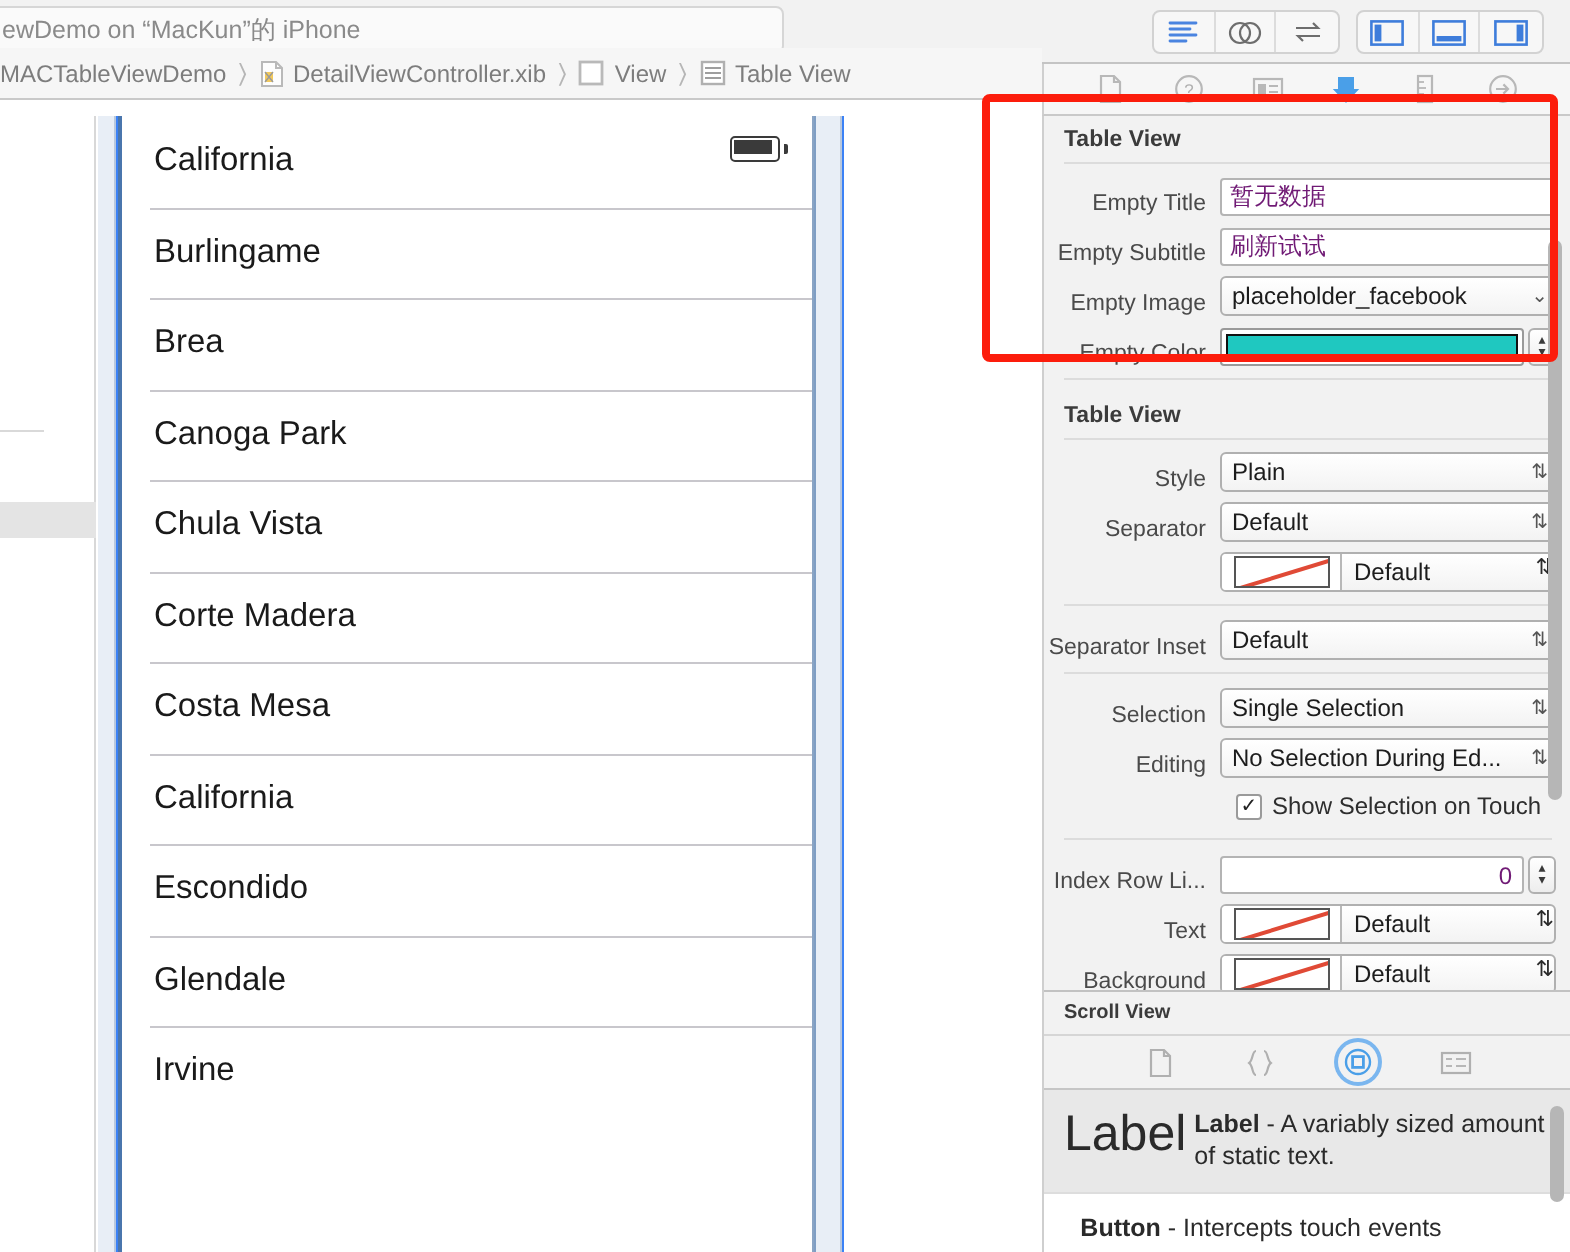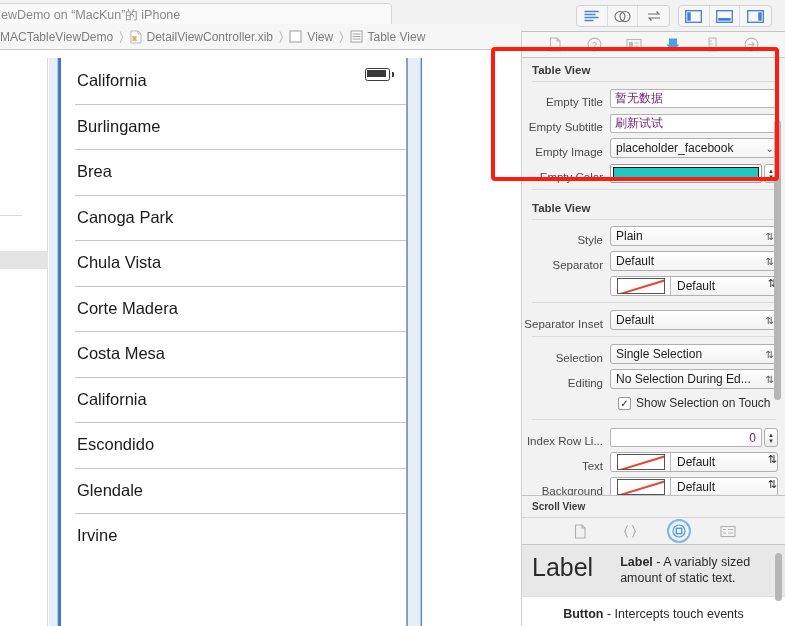--- a/index.html
+++ b/index.html
@@ -241,21 +241,21 @@
     background: #f2f2f2;
   }
   .lib-tab { width: 22px; height: 20px; display:flex; align-items:center; justify-content:center; }
   .lib-tab.sel {
     border-radius: 50%;
     box-shadow: 0 0 0 2px #7ab6ef;
     width: 20px; height: 20px;
   }
   #lib-list { position: relative; height: 139px; overflow: hidden; background: #fff; }
   .lib-item {
-    display: flex; align-items: flex-start; gap: 27px;
+    display: flex; align-items: flex-start; gap: 4px;
     padding: 10px 12px 10px 10px;
     border-bottom: 1px solid #dddddd;
   }
   .lib-item.sel { background: #e8e8e8; }
   .lib-icon-label { font-size: 25px; color: #2a2a2a; line-height: 1; white-space: nowrap; }
   .lib-icon-btn { font-size: 15px; font-weight: bold; color: #2a2a2a; line-height: 1; white-space: nowrap; }
   .lib-text { font-size: 12.5px; color: #2a2a2a; line-height: 1.25; }
   .lib-text b { font-weight: bold; }
   #lib-scrollbar {
     position: absolute; right: 4px; top: 8px; width: 7px; height: 48px;

